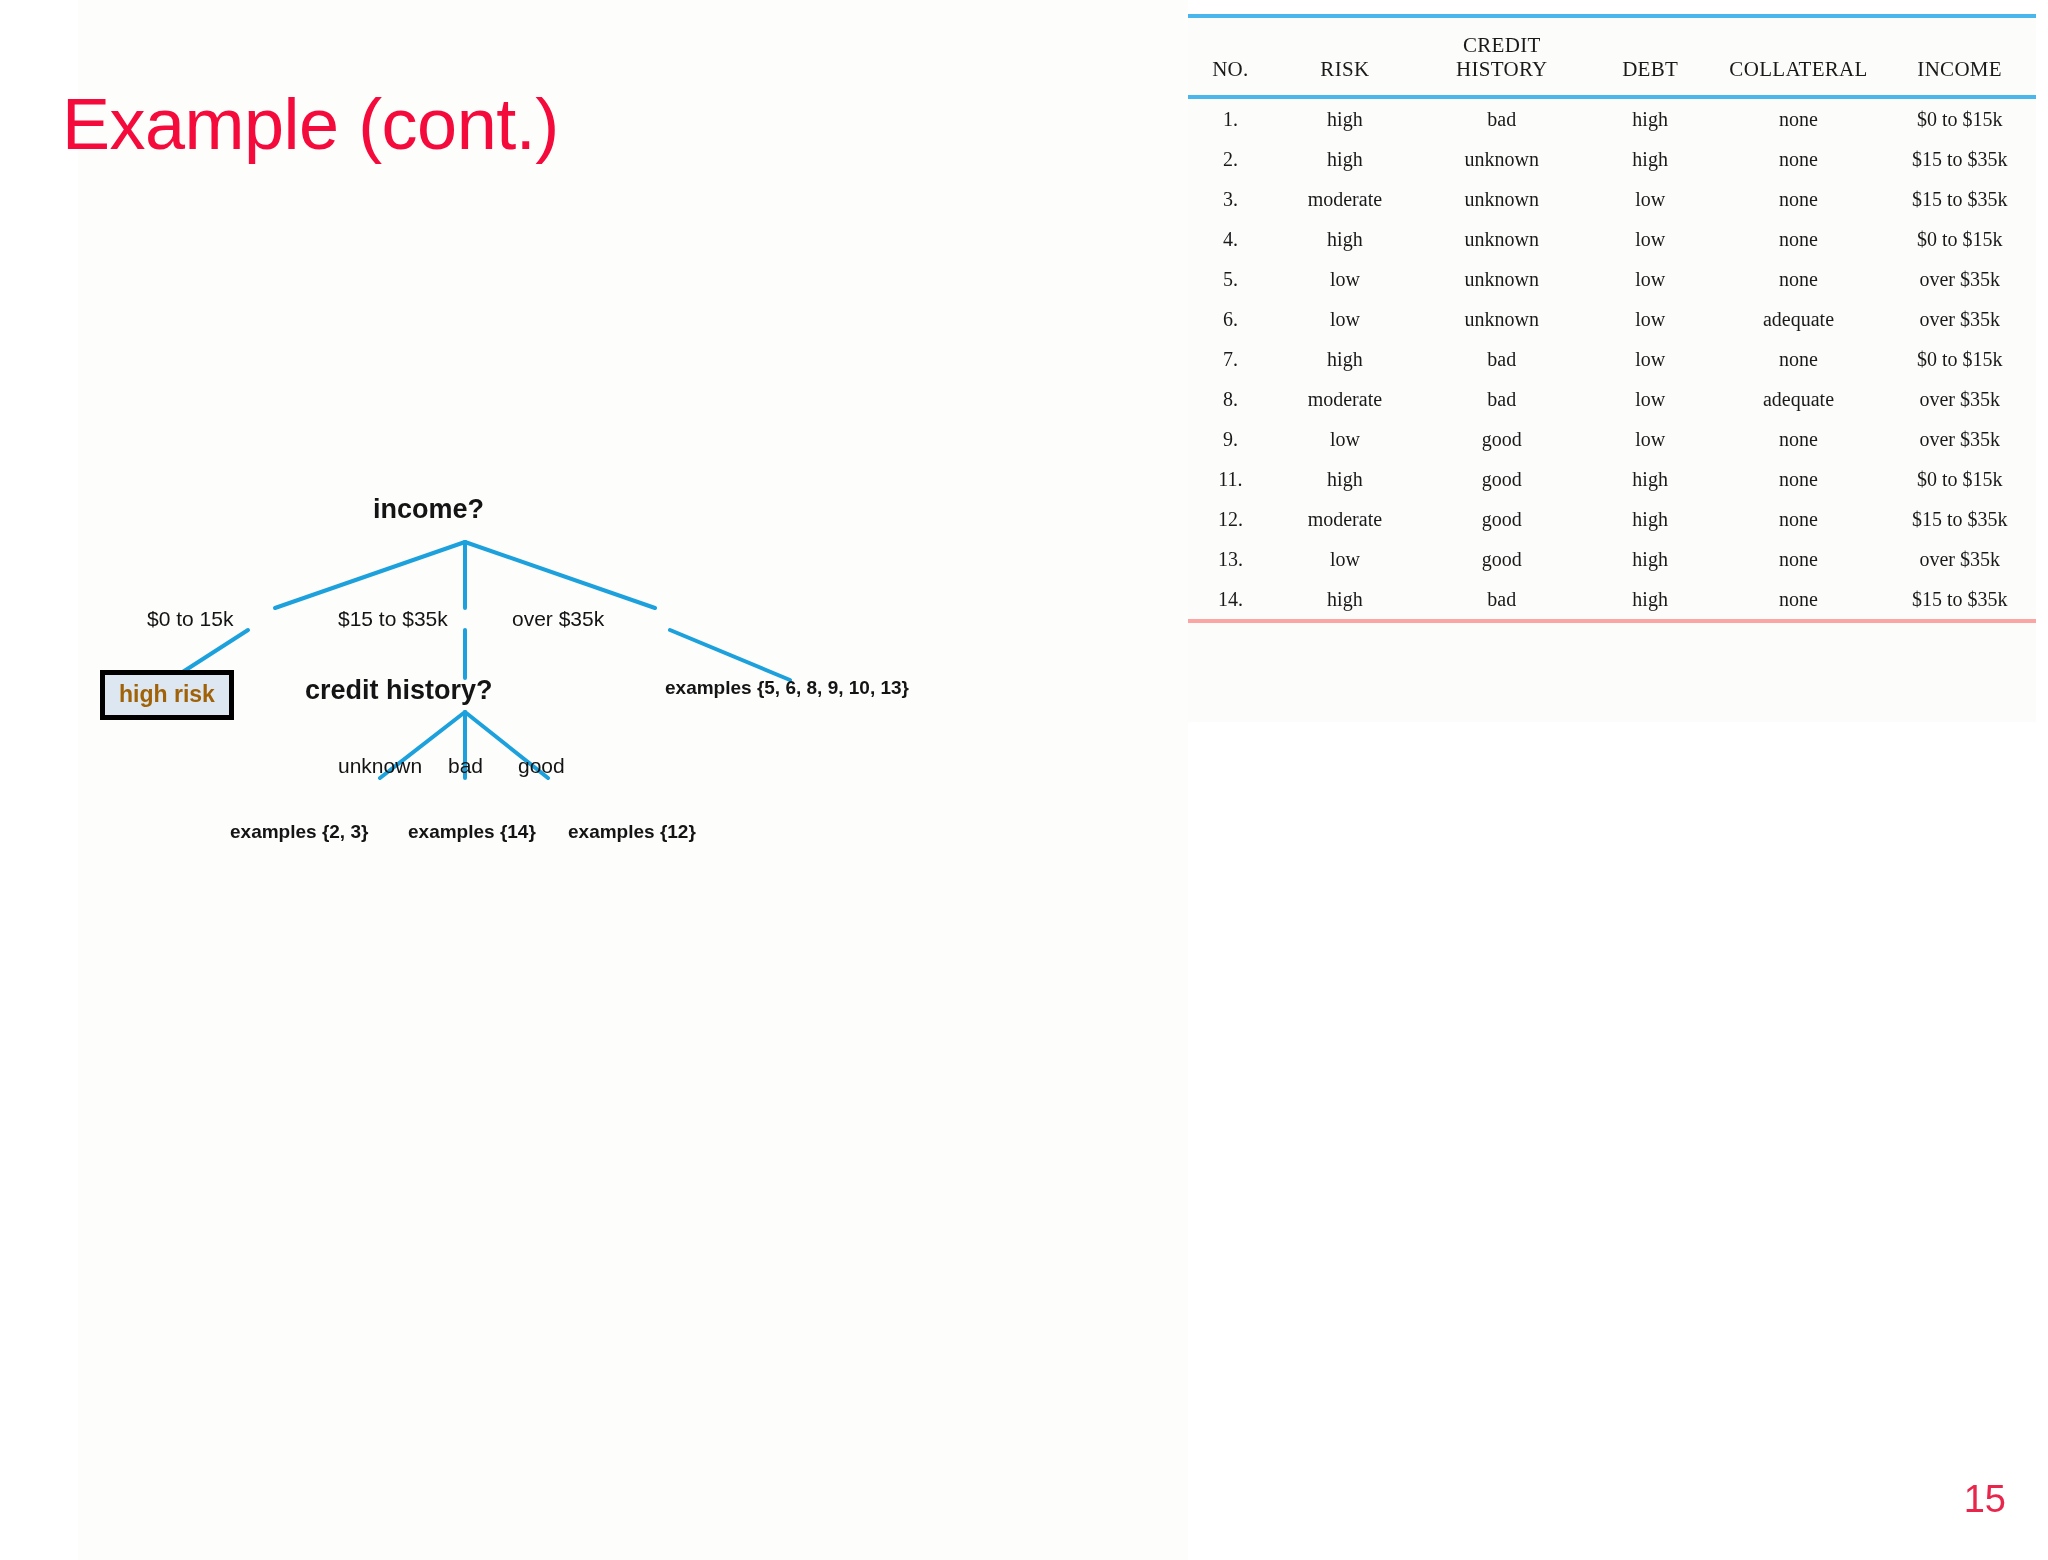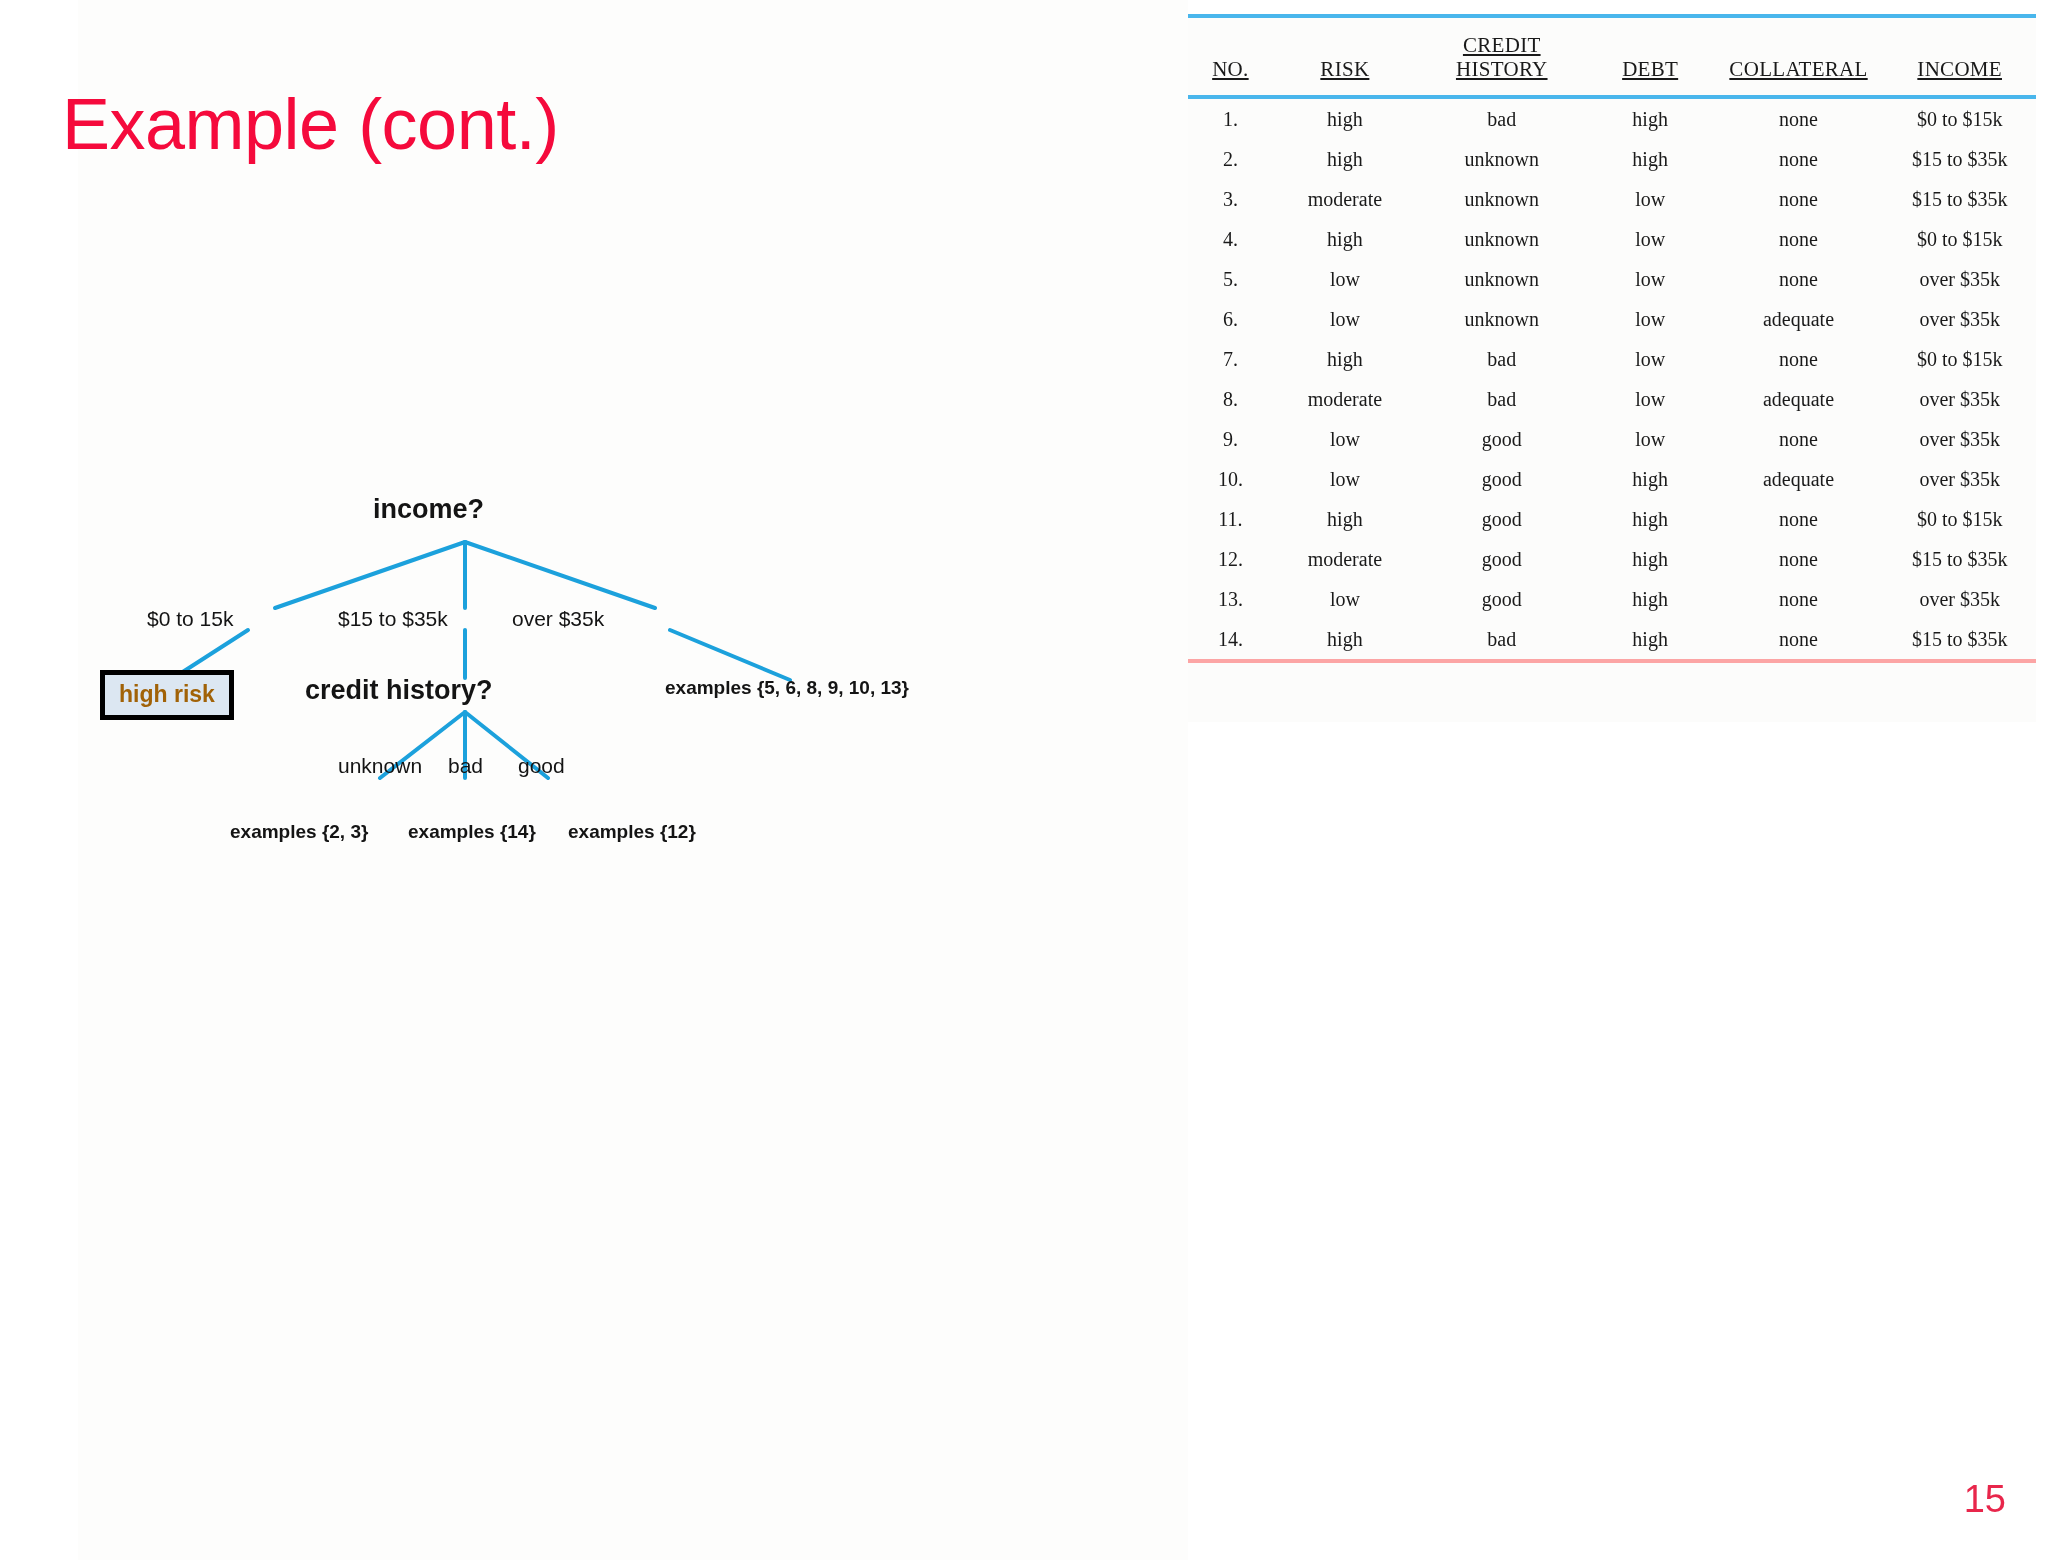--- a/index.html
+++ b/index.html
@@ -123,21 +123,20 @@
     letter-spacing: 0.3px;
     text-align: center;
     padding: 6px 0 14px 0;
     vertical-align: bottom;
     line-height: 1.12;
   }
   #data-table thead tr.hdr-row th {
     border-top: 4px solid #49b6ec;
     border-bottom: 4px solid #49b6ec;
     padding-top: 16px;
-    text-decoration: underline;
   }
   #data-table tbody td {
     font-size: 20px;
     text-align: center;
     padding: 9px 0 9px 0;
     line-height: 1.1;
   }
   #data-table tbody tr:last-child td {
     border-bottom: 4px solid #fca5a5;
   }
@@ -292,28 +291,20 @@
           </tr>
           <tr>
             <td>9.</td>
             <td>low</td>
             <td>good</td>
             <td>low</td>
             <td>none</td>
             <td>over $35k</td>
           </tr>
           <tr>
-            <td>10.</td>
-            <td>low</td>
-            <td>good</td>
-            <td>high</td>
-            <td>adequate</td>
-            <td>over $35k</td>
-          </tr>
-          <tr>
             <td>11.</td>
             <td>high</td>
             <td>good</td>
             <td>high</td>
             <td>none</td>
             <td>$0 to $15k</td>
           </tr>
           <tr>
             <td>12.</td>
             <td>moderate</td>

